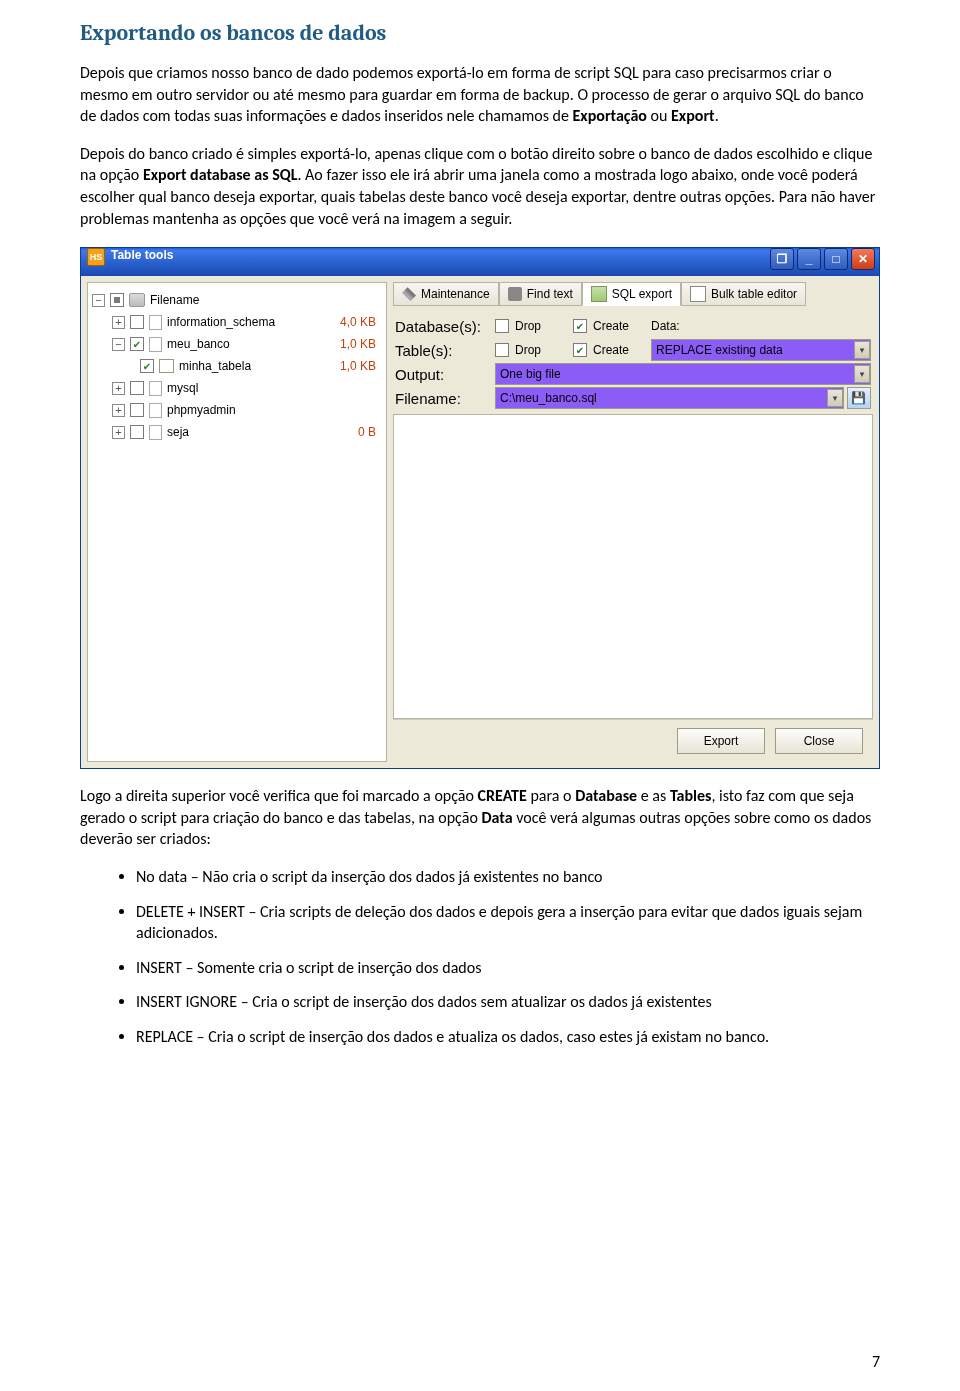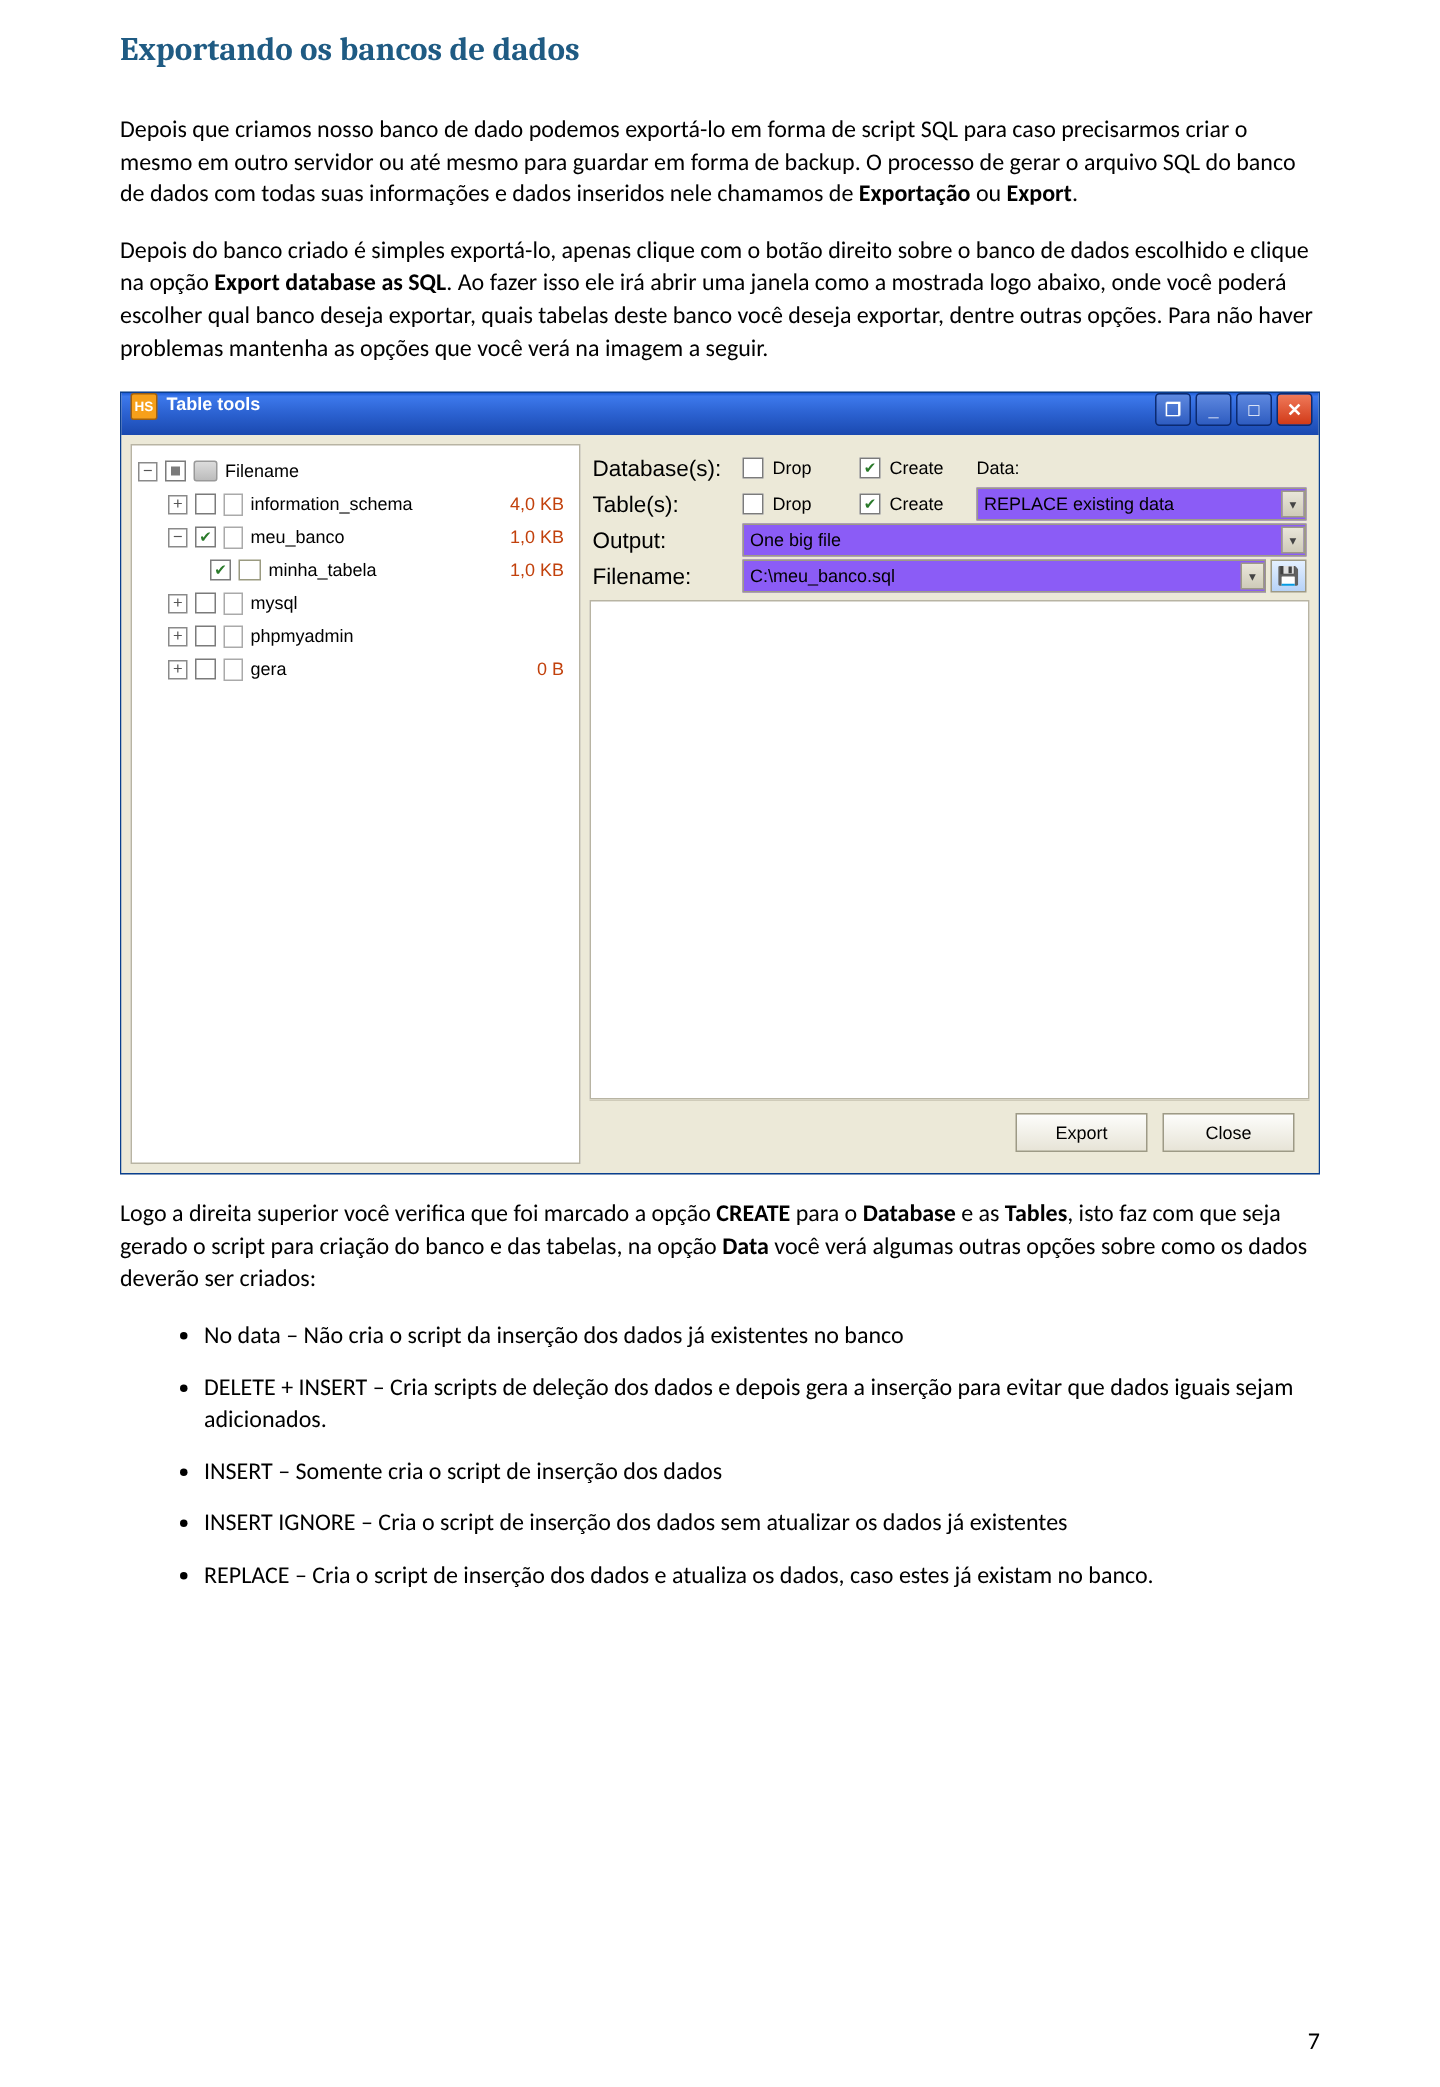--- a/index.html
+++ b/index.html
@@ -1,17 +1,17 @@
 <!DOCTYPE html>
 <html><head>
 <meta charset="utf-8">
 <style>
   body{margin:0;background:#fff;font-family:Calibri,Arial,sans-serif;color:#000;}
   .page{width:960px;margin:0 auto;padding:20px 80px 30px 80px;box-sizing:border-box;position:relative;min-height:1391px;}
-  .section-title{color:#1f5b83;font-size:22px;font-weight:bold;font-family:Cambria,Georgia,serif;margin-bottom:30px;}
+  .section-title{color:#1f5b83;font-size:22px;font-weight:bold;font-family:Cambria,Georgia,serif;margin-bottom:16px;}
   p{font-size:16px;line-height:1.35;margin:0 0 16px 0;}
   .b{font-weight:bold;}
   
   .win{border:1px solid #0a3f8f;font-family:Tahoma,Arial,sans-serif;font-size:12px;color:#000;background:#ece9d8;margin:18px 0 16px 0;}
   .titlebar{height:28px;background:linear-gradient(to bottom,#1e5bd6 0%,#3d79ec 8%,#2b61d0 50%,#1a49b0 100%);display:flex;align-items:flex-start;color:#fff;font-weight:bold;padding-left:6px;}
   .hs-badge{width:16px;height:16px;background:#f7a01a;border:1px solid #a06010;color:#fff;font-size:9px;display:flex;align-items:center;justify-content:center;border-radius:2px;margin-right:6px;}
   .titletext{flex:0 0 auto;}
   .title-spacer{flex:1;}
   .winbtns{display:flex;gap:3px;padding-right:4px;}
   .winbtn{width:22px;height:20px;background:linear-gradient(#5f89e0,#2e5cc0);border:1px solid #0c2a70;border-radius:3px;display:flex;align-items:center;justify-content:center;color:#fff;font-size:12px;}
@@ -114,25 +114,43 @@
       <div class="node" style="padding-left:20px">
             <span class="plusminus">+</span>
             <span class="cb"></span>
             <span class="sheeticon"></span>
             <span>phpmyadmin</span>
           </div>
       <div class="node" style="padding-left:20px">
             <span class="plusminus">+</span>
             <span class="cb"></span>
             <span class="sheeticon"></span>
-            <span>gera</span>
+            <span>seja</span>
             <span class="nsize">0 B</span>
           </div>
     </div>
     <div class="rightpane">
+      <div class="tabs">
+        <div class="tab">
+              <span class="icon-m icon-wrench"></span>
+              <span>Maintenance</span>
+            </div>
+        <div class="tab">
+              <span class="icon-m icon-binoc"></span>
+              <span>Find text</span>
+            </div>
+        <div class="tab active">
+              <span class="icon-m icon-sql"></span>
+              <span>SQL export</span>
+            </div>
+        <div class="tab">
+              <span class="icon-m icon-grid"></span>
+              <span>Bulk table editor</span>
+            </div>
+      </div>
       <div class="formarea">
         <div class="row">
           <span class="lbl">Database(s):</span>
           <span class="cell">
                 <span class="cb"></span>
                 <span>Drop</span>
               </span>
           <span class="cell">
                 <span class="cb chk"></span>
                 <span>Create</span>

